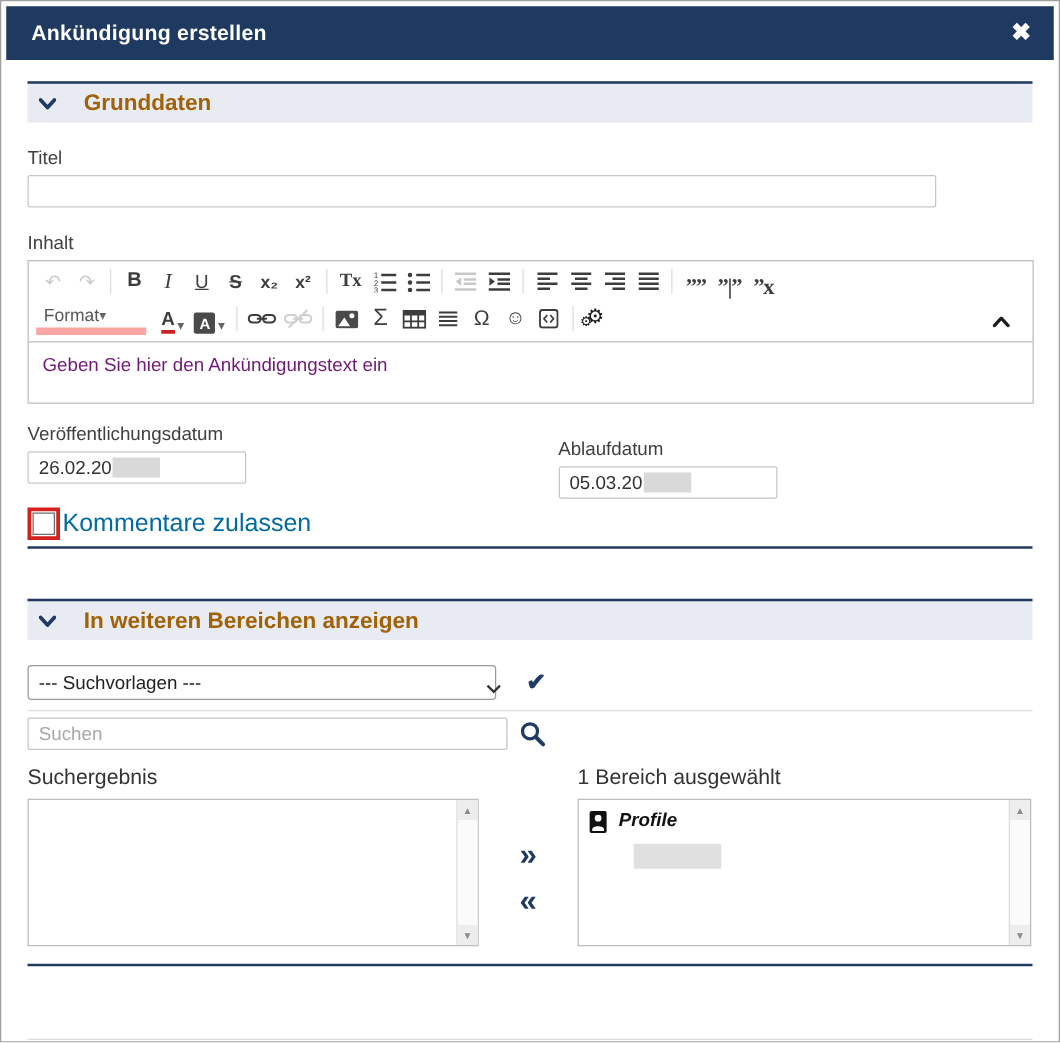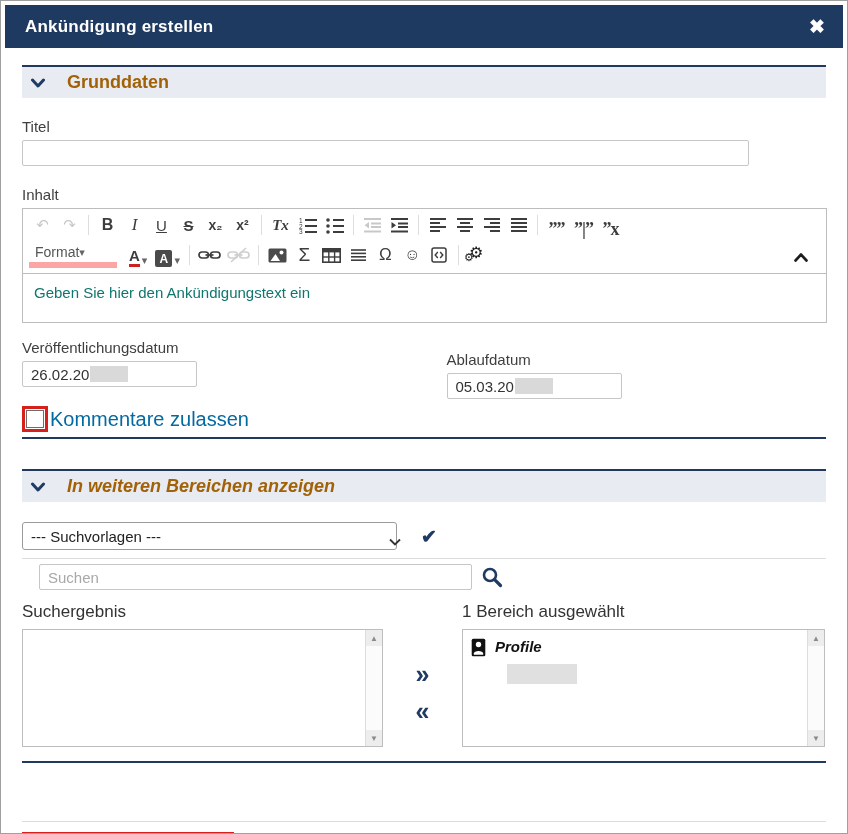--- a/index.html
+++ b/index.html
@@ -29,64 +29,64 @@
   .tb-row { display:flex; align-items:center; padding:4px 6px; min-height:32px; }
   .tb-row2 { padding-top:0; justify-content:flex-start; position:relative; }
   .tb-btn { min-width:27px; height:24px; display:inline-flex; align-items:center; justify-content:center; color:#3d3d3d; font-size:15px; cursor:pointer; border-radius:2px; padding:0 3px; }
   .tb-btn.disabled { color:#c8c8c8; }
   .sep { width:1px; height:20px; background:#ddd; margin:0 5px; }
   .b-bold { font-weight:bold; font-size:16px; }
   .b-italic { font-style:italic; font-family:"Liberation Serif",serif; font-size:17px; }
   .b-under { text-decoration:underline; font-size:15px; }
   .b-strike { text-decoration:line-through; font-weight:bold; font-size:15px; }
   .b-sub, .b-sup { font-weight:bold; font-size:14px; }
-  .b-tx { font-style:italic; font-family:"Liberation Serif",serif; font-weight:bold; font-size:15px; }
+  .b-tx { font-family:"Liberation Serif",serif; font-weight:bold; font-size:15px; }
   .b-quote { font-family:"Liberation Serif",serif; font-weight:bold; font-size:18px; letter-spacing:-1px; line-height:.6; padding-top:8px; }
   .format-combo { display:inline-flex; align-items:center; justify-content:flex-start; width:88px; height:26px; padding:0 6px; color:#555; font-size:14px; border-bottom:6px solid #fca5a5; cursor:pointer; margin-right:8px; }
   .combo-caret { color:#666; font-size:11px; }
   .color-btn { display:inline-flex; align-items:flex-end; gap:2px; cursor:pointer; padding:0 4px; height:24px; }
   .color-A { font-weight:bold; font-size:15px; color:#3d3d3d; border-bottom:3px solid #cc2222; line-height:1.1; }
   .bg-A { width:17px; height:17px; background:#4a4a4a; color:#fff; font-weight:bold; font-size:12px; display:flex; align-items:center; justify-content:center; border-radius:2px; }
   .b-sigma { font-size:19px; }
   .b-omega { font-size:17px; }
   .b-smiley { font-size:16px; }
   .gears { position:relative; width:24px; height:24px; color:#1a1a1a; }
   .gears .g1 { position:absolute; left:5px; top:0px; font-size:16px; }
   .gears .g2 { position:absolute; left:0px; top:8px; font-size:11px; }
   .collapse-btn { position:absolute; right:12px; top:4px; }
   .editor-body { border-top:1px solid #bdbdbd; height:49px; padding:10px 11px; }
-  .editor-placeholder { color:#0f766e; font-size:15px; }
+  .editor-placeholder { color:#701a75; font-size:15px; }
 
   
   .dates-row { display:flex; margin-top:8px;gap:45px; }
   .date-col { width:405px; }
   .date-wrap { position:relative; width:175px; margin-top:5px; }
   .date-wrap input { width:175px; }
   .redact { position:absolute; background:#d9d9d9; }
   .redact-date { left:68px; top:5px; width:38px; height:16px; }
 
   
   .comment-row { margin-top:7px; display:flex; align-items:center; }
   .red-outline { border:3px solid #d6201c; display:inline-flex; padding:1px; }
   input.cb { appearance:none; -webkit-appearance:none; width:18px; height:18px; border:1.5px solid #6d6d6d; background:#fff; margin:0; }
   .comment-label { font-size:20px; color:#0369a1; margin-left:2px; }
 
   .navy-line { border-top:2px solid #21395f; margin-top:5px; }
   .light-line { border-top:1px solid #dcdcdc; }
 
   
-  .sec2 { margin-top:30px;font-style:italic; }
+  .sec2 { margin-top:40px; }
   .select-row { margin-top:20px; display:flex; align-items:center; gap:12px; }
   .select-wrap { position:relative; width:387px; }
   select.tpl { width:375px; height:28px; border:1px solid #9a9a9a; border-radius:3px; background:#fff; font-size:15px; color:#222; padding:0 24px 0 8px; appearance:none; -webkit-appearance:none; font-family:"Liberation Sans",sans-serif; }
   .select-caret { position:absolute; right:8px; top:10px; pointer-events:none; }
   .apply-check { color:#1f3b63; font-size:19px; font-weight:bold; cursor:pointer; }
   .line-under-select { margin-top:8px; }
   .search-row { margin-top:5px; display:flex; align-items:center; gap:9px; }
-  .search-input { width:433px;margin-left:17px; }
+  .search-input { width:384px; }
   .mag { cursor:pointer; display:flex; }
 
   
   .lists-row { display:flex; margin-top:12px; }
   .list-col-left { width:361px; }
   .list-col-right { width:363px; }
   .list-label { font-size:17px; color:#333; margin-bottom:7px; }
   .listbox { height:118px; border:1px solid #bdbdbd; display:flex; background:#fff; }
   .list-content { flex:1; padding:6px 8px; overflow:hidden; }
   .scrollbar { width:17px; border-left:1px solid #ddd; background:#fbfbfb; display:flex; flex-direction:column; justify-content:space-between; }

